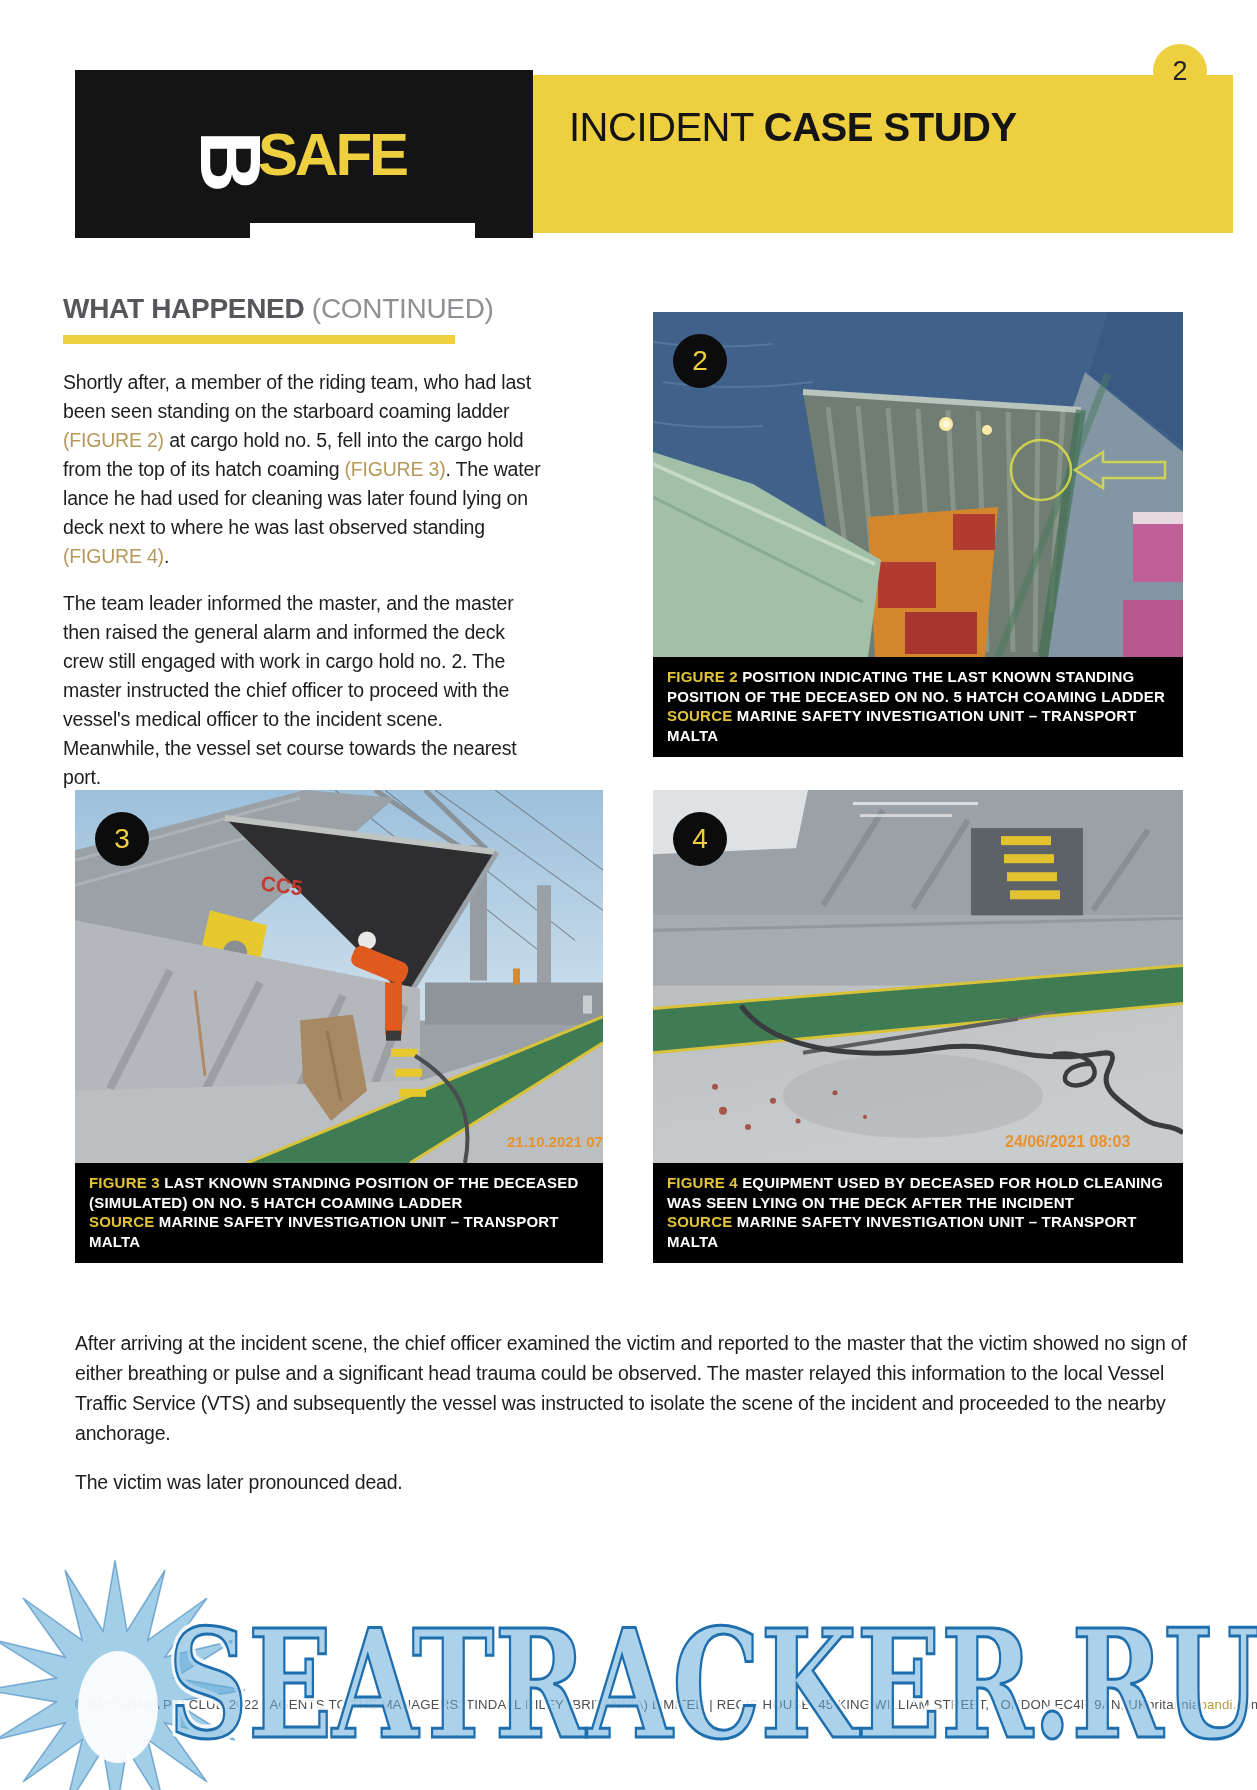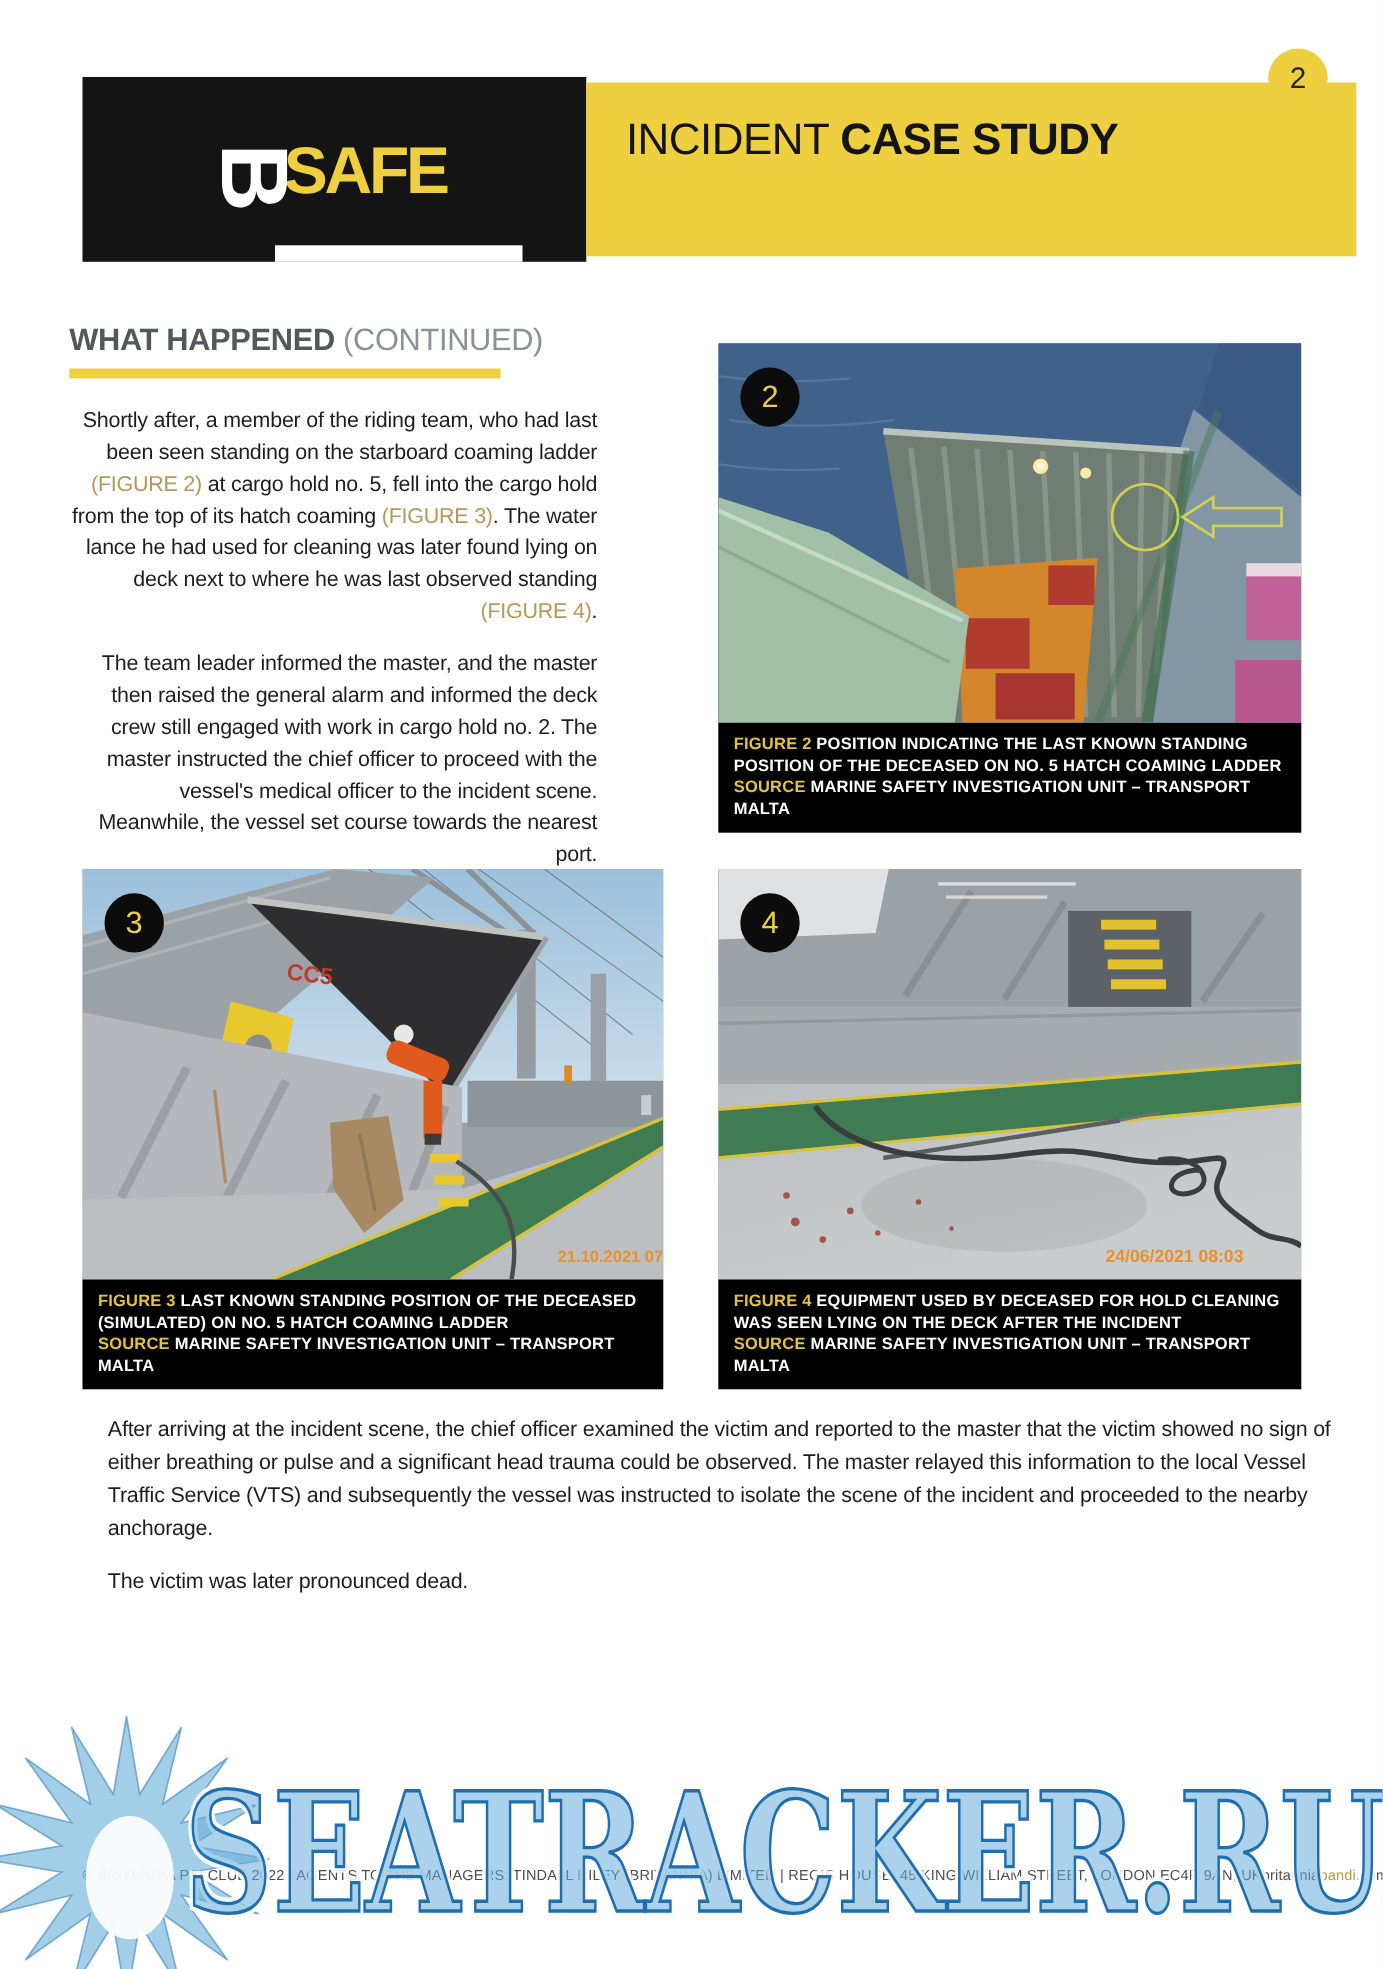--- a/index.html
+++ b/index.html
@@ -23,38 +23,38 @@
   .page-badge{position:absolute;left:1153px;top:44px;width:54px;height:54px;border-radius:50%;
               background:#eecf3f;display:flex;align-items:center;justify-content:center;
               font-size:27px;color:#232323;}
   
   .col-left{position:absolute;left:63px;top:293px;width:480px;}
   .h2{font-size:28px;letter-spacing:-0.3px;}
   .h2 .strong{font-weight:700;color:#55575a;}
   .h2 .light{font-weight:400;color:#8e9093;}
   .rule{height:9px;background:#eecf3f;margin:10px 0 24px 0;}
   .rule-what{width:392px;}
-  .body-p{font-size:19.5px;line-height:29px;margin:0 0 18px 0;letter-spacing:-0.2px;text-align:right;}
+  .body-p{font-size:19.5px;line-height:29px;margin:0 0 18px 0;letter-spacing:-0.2px;}
   .fig-ref{color:#b5985a;}
   
   .figure{position:absolute;}
   .fig2{left:653px;top:312px;width:530px;}
   .fig3{left:75px;top:790px;width:528px;}
   .fig4{left:653px;top:790px;width:530px;}
   .photo{position:relative;width:100%;overflow:hidden;background:#9aa2a8;}
   .photo svg{display:block;width:100%;height:100%;}
   .ph2{height:345px;} .ph34{height:373px;}
   .fig-badge{position:absolute;left:20px;top:22px;width:54px;height:54px;border-radius:50%;
              background:#0c0c0c;color:#eecf3f;font-size:28px;
              display:flex;align-items:center;justify-content:center;}
   .caption{background:#000000;color:#ffffff;font-weight:700;font-size:15px;line-height:19.5px;
            padding:10px 14px 12px 14px;letter-spacing:0.2px;min-height:78px;box-sizing:border-box;}
   .cap-yellow{color:#e3c438;}
   
-  .bottom-text{position:absolute;left:75px;top:1284px;width:1112px;margin-left:23px;}
+  .bottom-text{position:absolute;left:75px;top:1328px;width:1112px;}
   .bottom-text p{font-size:19.5px;line-height:30px;margin:0 0 19px 0;letter-spacing:-0.2px;}
   
   .lessons{position:absolute;left:75px;top:1630px;}
   .lessons-h{font-size:28px;color:#86888b;letter-spacing:0.2px;font-weight:400;}
   .rule-lessons{width:447px;height:9px;background:#eecf3f;margin-top:9px;}
   .footer{position:absolute;left:75px;top:1697px;width:1108px;display:flex;
           justify-content:space-between;align-items:center;font-size:13.2px;color:#4b4d50;
           letter-spacing:0.2px;white-space:nowrap;}
   .footer .link .gold{color:#b99a3c;text-align:right;}
   

